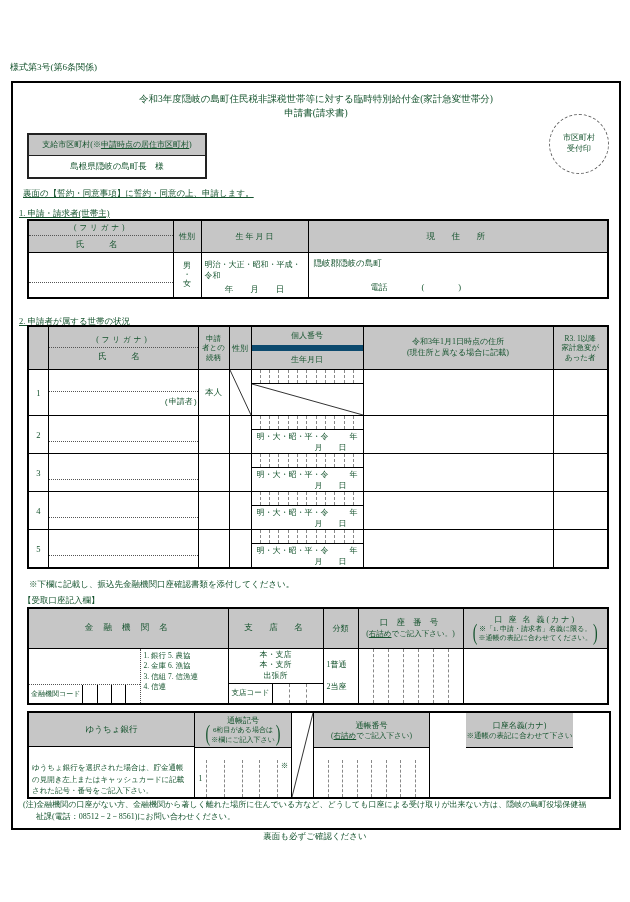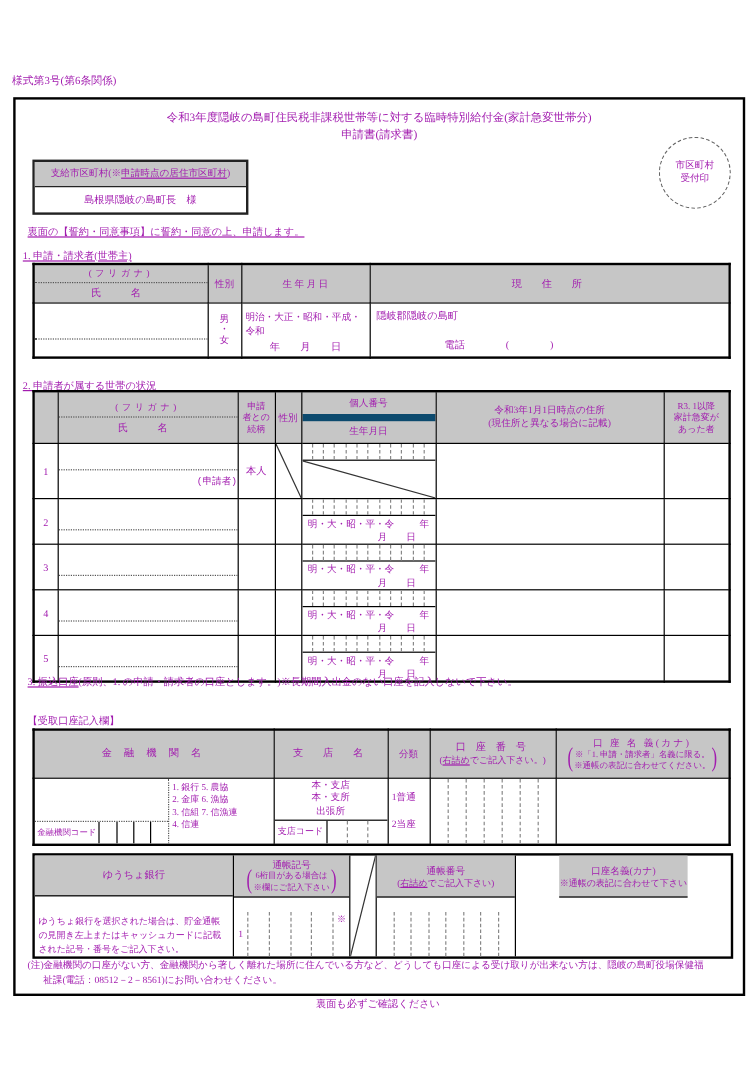--- a/index.html
+++ b/index.html
@@ -1,17 +1,17 @@
 <!DOCTYPE html>
 <html lang="ja"><head>
 <meta charset="utf-8">
 <style>
   html,body{margin:0;padding:0;background:#fff;}
   .page{position:relative;width:630px;height:902px;background:#fff;overflow:hidden;
-        font-family:"Liberation Serif","DejaVu Serif",serif;color:#a21caf;}
+        font-family:"Liberation Serif","DejaVu Serif",serif;color:#14532d;}
   .pre{white-space:pre-line;}
   .u{text-decoration:underline;}
 
   .form-number{position:absolute;left:10px;top:61px;font-size:9px;}
   .outer{position:absolute;left:11px;top:81px;width:606px;height:745px;border:2px solid #000;}
 
   .title{position:absolute;left:0;right:0;top:9px;text-align:center;font-size:9.5px;line-height:1.5;}
 
   .recipient{position:absolute;left:14px;top:50px;width:176px;border:2px solid #222;background:#fff;}
   .recipient .hd{background:#c6c6c6;border-bottom:1px solid #222;height:20px;line-height:20px;text-align:center;font-size:8px;}
@@ -401,21 +401,21 @@
                 </div>
               <div class="era-l2">月　　日</div>
             </div>
           </td>
           <td></td>
           <td></td>
         </tr>
       </tbody>
     </table>
 
-    <div id="s3h"><span class="u">3. 振込口座</span><span>(原則、1. の申請・請求者の口座とします。)※長期間入出金のない口座を記入しないで下さい。</span></div>
+    <div id="s3note">※下欄に記載し、振込先金融機関口座確認書類を添付してください。</div>
     <div id="s3box">【受取口座記入欄】</div>
 
     <table class="t" id="t3">
       <colgroup>
           <col style="width:200px">
           <col style="width:95px">
           <col style="width:35px">
           <col style="width:105px">
           <col style="width:145px">
         </colgroup>

